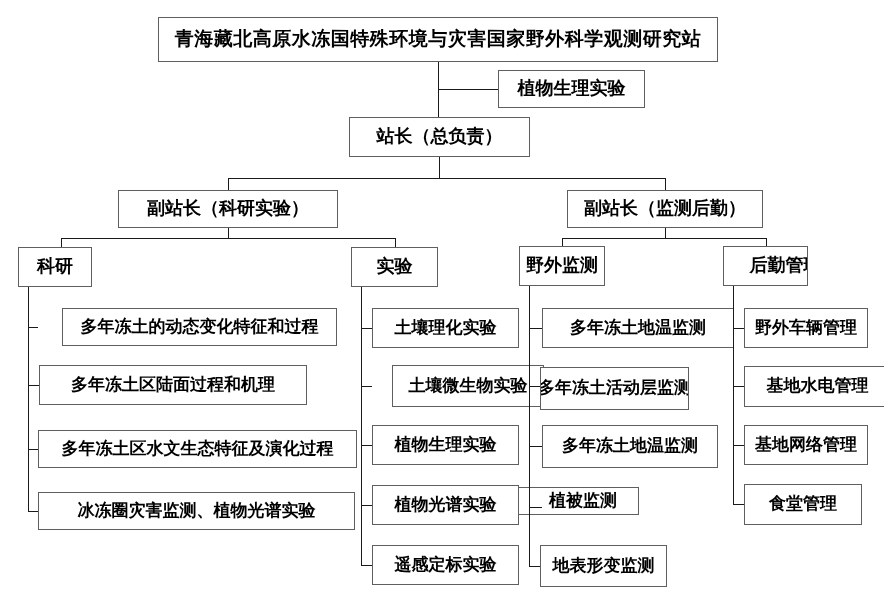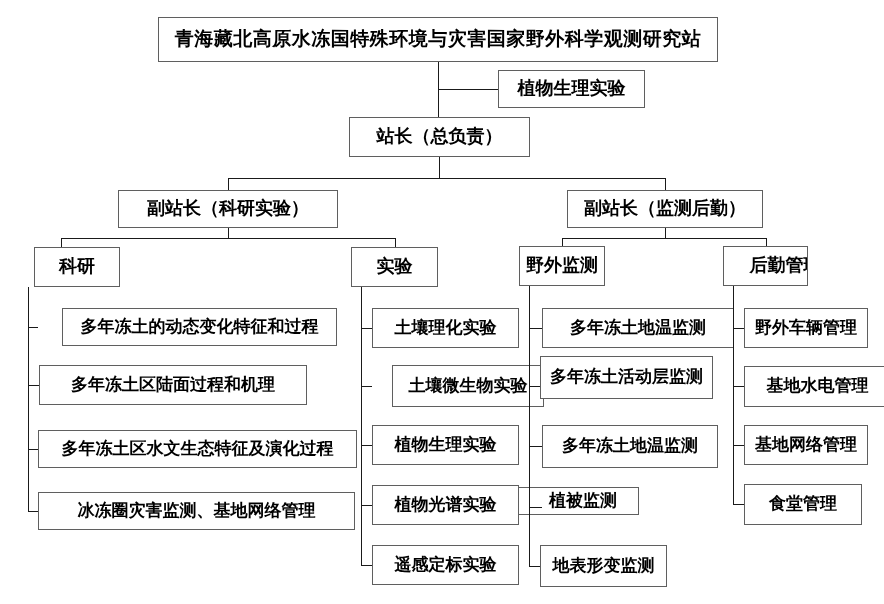--- a/index.html
+++ b/index.html
@@ -48,41 +48,41 @@
   <div class="box title" style="left:158px; top:17px; width:560px; height:45px;">青海藏北高原水冻国特殊环境与灾害国家野外科学观测研究站</div>
 
   <div class="box level2" style="left:498px; top:70px; width:147px; height:38px;">植物生理实验</div>
 
   <div class="box level2" style="left:349px; top:117px; width:181px; height:40px;">站长（总负责）</div>
 
   <div class="box level2" style="left:118px; top:190px; width:220px; height:38px;">副站长（科研实验）</div>
 
   <div class="box level2" style="left:567px; top:190px; width:196px; height:38px;">副站长（监测后勤）</div>
 
-  <div class="box dept" style="left:18px; top:247px; width:86px; height:40px;margin-left:16px;">科研</div>
+  <div class="box dept" style="left:18px; top:247px; width:74px; height:40px;">科研</div>
 
   <div class="box dept" style="left:351px; top:247px; width:87px; height:40px;">实验</div>
 
   <div class="box dept" style="left:519px; top:246px; width:86px; height:40px;text-align:right;">野外监测</div>
 
   <div class="box dept" style="left:723px; top:246px; width:85px; height:40px;padding-left:40px;">后勤管理</div>
 
   <div class="box item" style="left:38px; top:308px; width:275px; height:38px;margin-left:24px;">多年冻土的动态变化特征和过程</div>
   <div class="box item" style="left:39px; top:365px; width:268px; height:40px;">多年冻土区陆面过程和机理</div>
   <div class="box item" style="left:38px; top:430px; width:319px; height:38px;">多年冻土区水文生态特征及演化过程</div>
-  <div class="box item" style="left:38px; top:492px; width:317px; height:38px;">冰冻圈灾害监测、基地网络管理</div>
+  <div class="box item" style="left:38px; top:492px; width:317px; height:38px;">冰冻圈灾害监测、植物光谱实验</div>
 
   <div class="box item" style="left:372px; top:308px; width:147px; height:40px;">土壤理化实验</div>
   <div class="box item" style="left:372px; top:365px; width:152px; height:42px;margin-left:20px;">土壤微生物实验</div>
   <div class="box item" style="left:372px; top:425px; width:147px; height:40px;">植物生理实验</div>
   <div class="box item" style="left:372px; top:485px; width:147px; height:40px;">植物光谱实验</div>
   <div class="box item" style="left:372px; top:545px; width:147px; height:40px;">遥感定标实验</div>
 
   <div class="box item" style="left:542px; top:308px; width:192px; height:40px;">多年冻土地温监测</div>
-  <div class="box item" style="left:540px; top:356px; width:173px; height:43px;">多年冻土活动层监测</div>
+  <div class="box item" style="left:540px; top:367px; width:149px; height:43px;">多年冻土活动层监测</div>
   <div class="box item" style="left:542px; top:425px; width:176px; height:43px;">多年冻土地温监测</div>
   <div class="box item" style="left:518px; top:487px; width:121px; height:28px;padding-left:9px;">植被监测</div>
   <div class="box item" style="left:540px; top:545px; width:127px; height:42px;">地表形变监测</div>
 
   <div class="box item" style="left:744px; top:308px; width:124px; height:40px;">野外车辆管理</div>
   <div class="box item" style="left:744px; top:366px; width:147px; height:41px;">基地水电管理</div>
   <div class="box item" style="left:744px; top:425px; width:124px; height:40px;">基地网络管理</div>
   <div class="box item" style="left:744px; top:484px; width:118px; height:41px;">食堂管理</div>
 
   <div class="line v" style="left:438px; top:62px;  height:55px;"></div>

